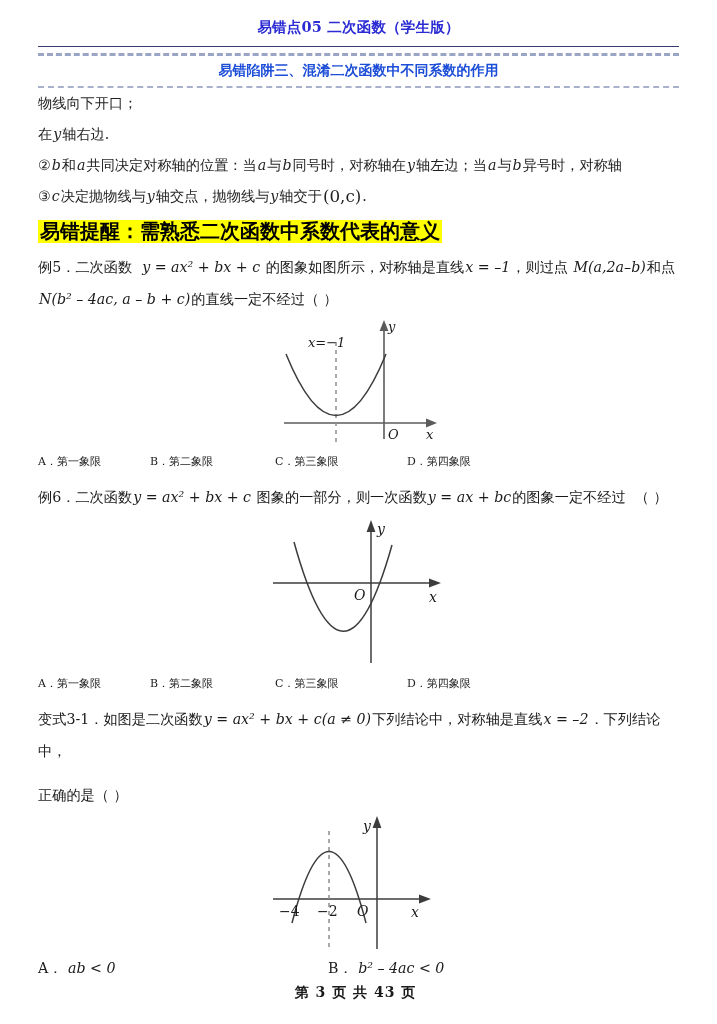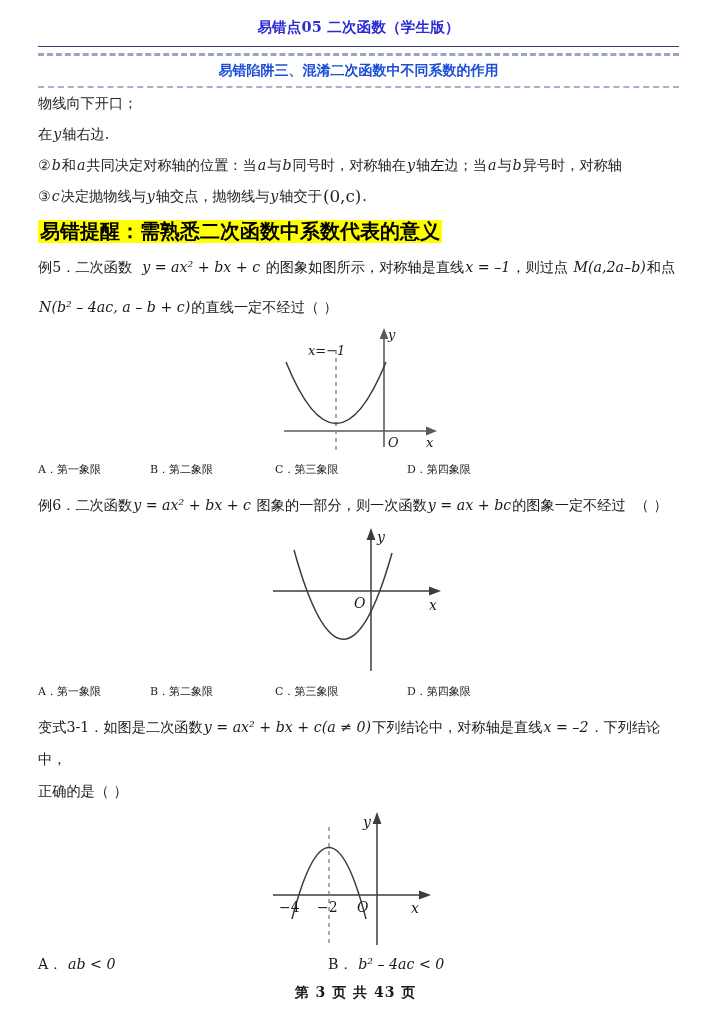--- a/index.html
+++ b/index.html
@@ -186,21 +186,21 @@
 
   <div>
     <span class="highlight-line">易错提醒：需熟悉二次函数中系数代表的意义</span>
   </div>
 
   <div class="question">
     <span>例5．二次函数</span>&nbsp;
     <span class="mi">y = ax² + bx + c</span>
     <span>的图象如图所示，对称轴是直线</span><span class="mi">x = –1</span><span>，则过点</span>&nbsp;<span class="mi">M(a,2a–b)</span><span>和点</span>
   </div>
-  <div class="question" style="margin-top:8px">
+  <div class="question" style="margin-top:0">
     <span class="mi">N(b² – 4ac, a – b + c)</span><span>的直线一定不经过（   ）</span>
   </div>
 
   <div class="figure">
     <svg width="170" height="128" viewBox="0 0 170 128">
 
       <line x1="10" y1="106" x2="152" y2="106" stroke="#5b5b5b" stroke-width="1.6"></line>
       <polygon points="152,101.5 163,106 152,110.5" fill="#5b5b5b"></polygon>
 
       <line x1="110" y1="122" x2="110" y2="13" stroke="#5b5b5b" stroke-width="1.6"></line>
@@ -243,21 +243,21 @@
     </svg>
   </div>
 
   <div class="options">
     <span class="opt" style="width:112px"><span class="opt-label">A．</span><span>第一象限</span></span><span class="opt" style="width:125px"><span class="opt-label">B．</span><span>第二象限</span></span><span class="opt" style="width:132px"><span class="opt-label">C．</span><span>第三象限</span></span><span class="opt"><span class="opt-label">D．</span><span>第四象限</span></span>
   </div>
 
   <div class="question">
     <span>变式3-1．如图是二次函数</span><span class="mi">y = ax² + bx + c(a ≠ 0)</span><span>下列结论中，对称轴是直线</span><span class="mi">x = –2</span><span>．下列结论中，</span>
   </div>
-  <div class="question" style="margin-top:0">正确的是（   ）</div>
+  <div class="question" style="margin-top:12px">正确的是（   ）</div>
 
   <div class="figure">
     <svg width="200" height="138" viewBox="0 0 200 138">
 
       <line x1="14" y1="86" x2="160" y2="86" stroke="#3c3c3c" stroke-width="1.5"></line>
       <polygon points="160,81.5 172,86 160,90.5" fill="#3c3c3c"></polygon>
 
       <line x1="118" y1="136" x2="118" y2="14" stroke="#3c3c3c" stroke-width="1.5"></line>
       <polygon points="113.6,15 118,3 122.4,15" fill="#3c3c3c"></polygon>
 

